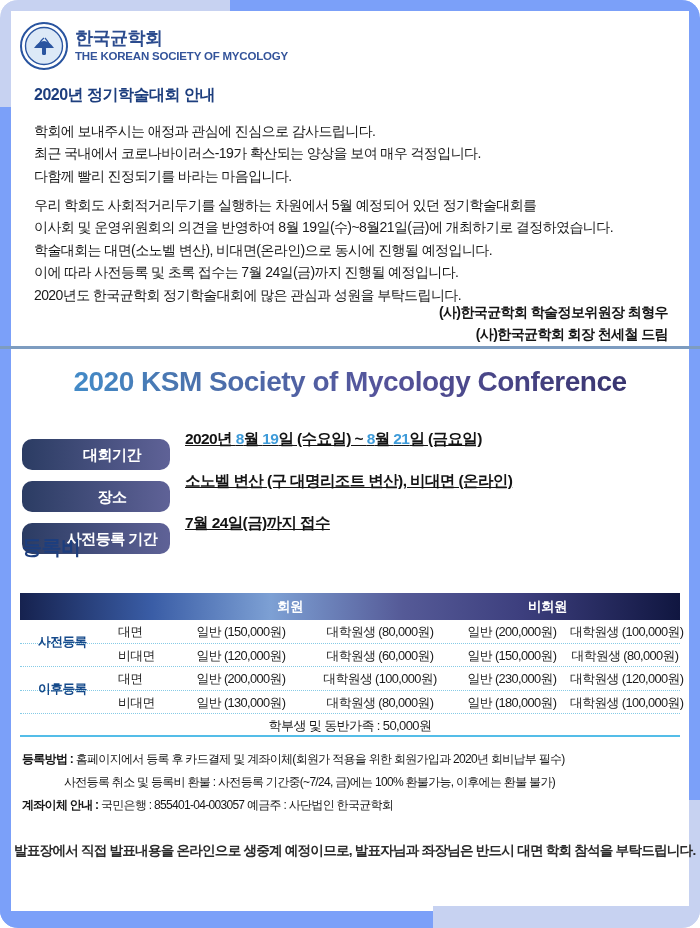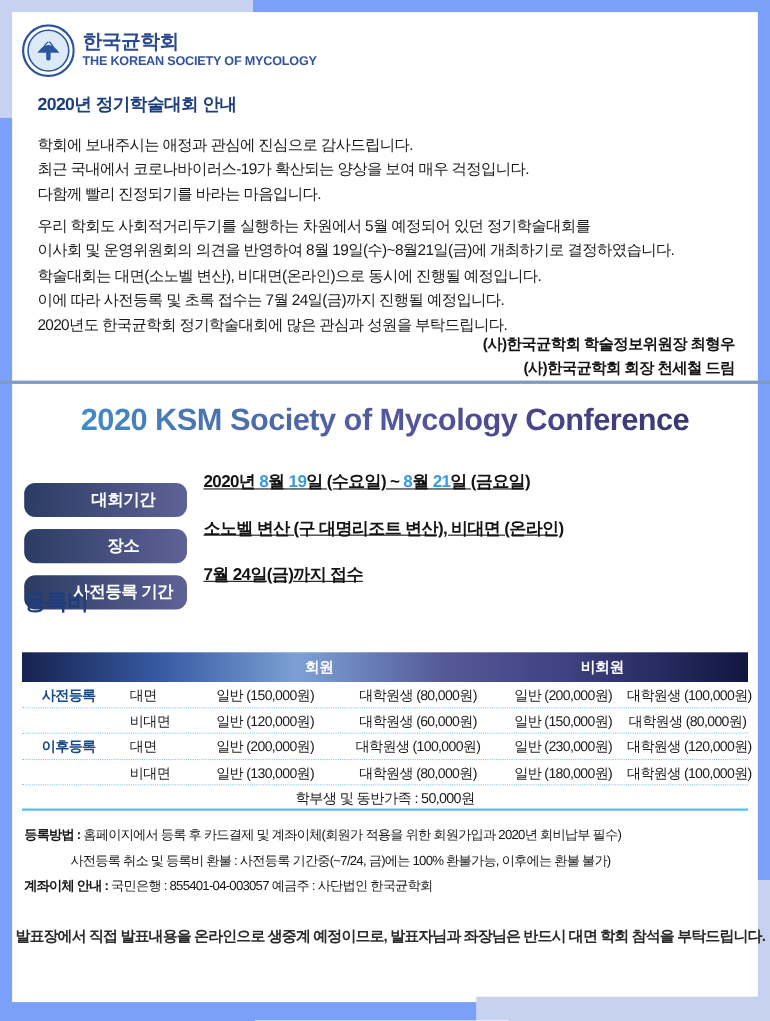--- a/index.html
+++ b/index.html
@@ -1,20 +1,20 @@
 <!DOCTYPE html>
 <html><head>
 <meta charset="utf-8">
 <style>
   * { margin:0; padding:0; box-sizing:border-box; }
   html,body { background:#ffffff; }
   body { font-family:"Liberation Sans","DejaVu Sans",sans-serif; }
   .page {
     position:relative; width:700px; height:928px; margin:0 auto;
-    background:#ffffff; overflow:hidden;
+    background:#ffffff; overflow:hidden;border-radius:18px;
   }
   
   .strip { position:absolute; }
   .strip.lav { background:#c7d2f1; }
   .strip.blu { background:#7ba0f9; }
   .s-top-left   { left:0; top:0; width:230px; height:11px; }
   .s-top-right  { left:230px; top:0; width:470px; height:11px; }
   .s-left-top   { left:0; top:0; width:11px; height:107px; }
   .s-left-main  { left:0; top:107px; width:11px; height:821px; }
   .s-right-main { left:689px; top:0; width:11px; height:800px; }
@@ -91,21 +91,21 @@
     font-size:13.5px; font-weight:bold; text-align:center; letter-spacing:-0.5px;
   }
   .grp-member { left:140px; width:260px; }
   .grp-nonmember { left:395px; width:265px; }
   .fee-row {
     display:grid; grid-template-columns:88px 68px 130px 148px 116px 110px;
     height:23.5px; line-height:23.5px; font-size:12.8px; color:#1a1a1a;
     border-bottom:1px dotted #86cbe6; letter-spacing:-0.6px;
   }
   .fee-row .cell { text-align:center; white-space:nowrap; }
-  .fee-row .cat  { text-align:left; padding-left:18px; font-weight:bold; color:#14498a; }
+  .fee-row .cat  { text-align:left; padding-left:18px; font-weight:bold; color:#14498a;margin-top:10px; }
   .fee-row .method { text-align:left; padding-left:10px; }
   .fee-footnote {
     height:23px; line-height:23px; text-align:center; font-size:13px;
     color:#1a1a1a; border-bottom:2px solid #54bde8; letter-spacing:-0.6px;
   }
 
   
   .reg-block { position:absolute; left:22px; top:748px; width:660px;
                font-size:12px; color:#161616; line-height:23.2px; letter-spacing:-0.7px; }
   .reg-line { white-space:nowrap; }

